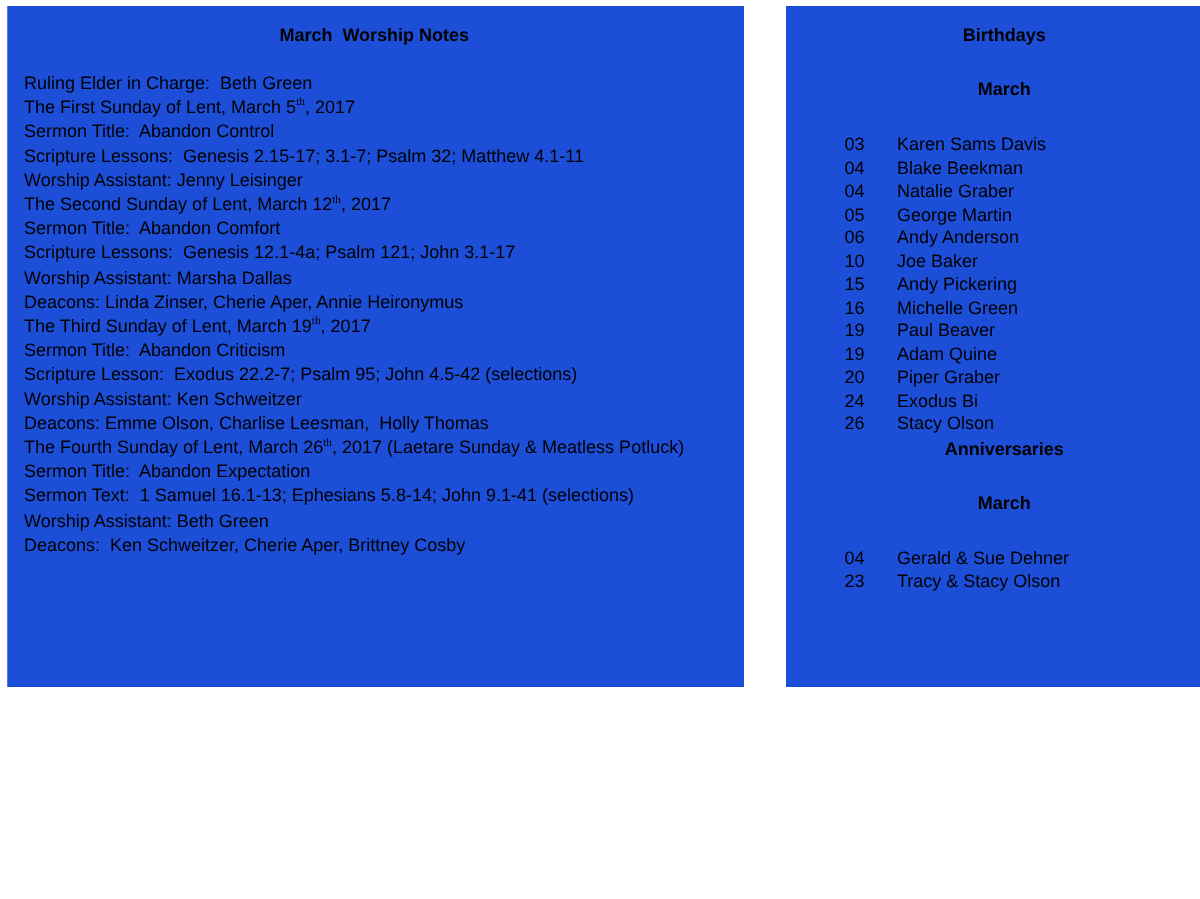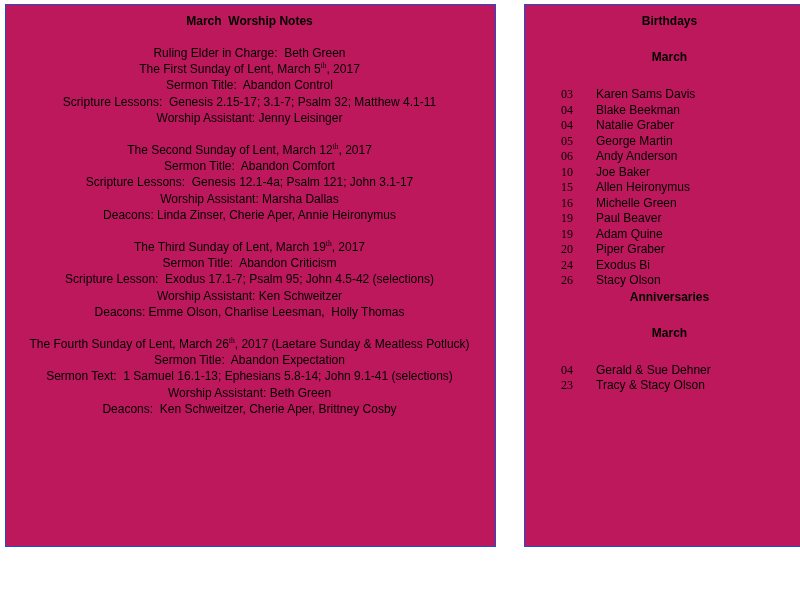--- a/index.html
+++ b/index.html
@@ -7,59 +7,58 @@
   body {
     background: #ffffff;
     font-family: "Liberation Sans", sans-serif;
     font-size: 12px;
     color: #000000;
     position: relative;
   }
   .panel {
     position: absolute;
     top: 4px;
-    height: 543px;
-    border: 1px solid #1d4ed8;
-    background: #be185d;
+    height: 454px;
+    border: 3px solid #1d4ed8;
+    background: #1d4ed8;
     overflow: hidden;
   }
   .panel-left  { left: 5px;   width: 491px; padding: 8px 10px 8px 8px; }
   .panel-right { left: 524px; width: 291px; padding: 8px 10px; }
 
   .center-heading {
     text-align: center;
     font-weight: bold;
     line-height: 16px;
     white-space: pre-wrap;
   }
   .panel-left .center-heading { margin-bottom: 16px; }
 
   .line {
     line-height: 16.2px;
     min-height: 16.2px;
     white-space: pre-wrap;
-    text-align: center;
   }
-  .section { margin-top: 16px; }
+  .section { }
   sup {
     font-size: 7.5px;
     line-height: 0;
     vertical-align: super;
     font-family: Liberation Serif, serif;
   }
   b { font-weight: normal; }
 
   .month-heading { margin-top: 20px; }
   .roster { margin-top: 22px; padding-left: 26px; }
   .roster-row {
     line-height: 15.5px;
     min-height: 15.5px;
     white-space: pre-wrap;
   }
-  .roster-day { display: inline-block; width: 35px; font-family: Liberation Serif, serif; }
+  .roster-day { display: inline-block; width: 35px; }
   .anniv-heading { }
 </style>
 </head>
 <body>
 
 <div class="panel panel-left">
   <div class="center-heading">March  Worship Notes</div>
 
   <div class="line">Ruling Elder in Charge:  Beth Green</div>
 
@@ -74,21 +73,21 @@
     <div class="line"><span>The Second Sunday of Lent, March 12</span><sup>th</sup><span>, 2017</span></div>
     <div class="line"><span>Sermon Title:  Abandon </span><b>Comfort</b></div>
     <div class="line">Scripture Lessons:  Genesis 12.1-4a; Psalm 121; John 3.1-17</div>
     <div class="line">Worship Assistant: Marsha Dallas</div>
     <div class="line">Deacons: Linda Zinser, Cherie Aper, Annie Heironymus</div>
   </div>
 
   <div class="section">
     <div class="line"><span>The Third Sunday of Lent, March 19</span><sup>th</sup><span>, 2017</span></div>
     <div class="line"><span>Sermon Title:  Abandon </span><b>Criticism</b></div>
-    <div class="line">Scripture Lesson:  Exodus 17.1-7; Psalm 95; John 4.5-42 (selections)</div>
+    <div class="line">Scripture Lesson:  Exodus 22.2-7; Psalm 95; John 4.5-42 (selections)</div>
     <div class="line">Worship Assistant: Ken Schweitzer</div>
     <div class="line">Deacons: Emme Olson, Charlise Leesman,  Holly Thomas</div>
   </div>
 
   <div class="section">
     <div class="line"><span>The Fourth Sunday of Lent, March 26</span><sup>th</sup><span>, 2017 (Laetare Sunday &amp; Meatless Potluck)</span></div>
     <div class="line"><span>Sermon Title:  Abandon </span><b>Expectation</b></div>
     <div class="line">Sermon Text:  1 Samuel 16.1-13; Ephesians 5.8-14; John 9.1-41 (selections)</div>
     <div class="line">Worship Assistant: Beth Green</div>
     <div class="line">Deacons:  Ken Schweitzer, Cherie Aper, Brittney Cosby</div>
@@ -99,21 +98,21 @@
   <div class="center-heading">Birthdays</div>
   <div class="center-heading month-heading">March</div>
 
   <div class="roster">
     <div class="roster-row"><span class="roster-day">03</span><span>Karen Sams Davis</span></div>
     <div class="roster-row"><span class="roster-day">04</span><span>Blake Beekman</span></div>
     <div class="roster-row"><span class="roster-day">04</span><span>Natalie Graber</span></div>
     <div class="roster-row"><span class="roster-day">05</span><span>George Martin</span></div>
     <div class="roster-row"><span class="roster-day">06</span><span>Andy Anderson</span></div>
     <div class="roster-row"><span class="roster-day">10</span><span>Joe Baker</span></div>
-    <div class="roster-row"><span class="roster-day">15</span><span>Allen Heironymus</span></div>
+    <div class="roster-row"><span class="roster-day">15</span><span>Andy Pickering</span></div>
     <div class="roster-row"><span class="roster-day">16</span><span>Michelle Green</span></div>
     <div class="roster-row"><span class="roster-day">19</span><span>Paul Beaver</span></div>
     <div class="roster-row"><span class="roster-day">19</span><span>Adam Quine</span></div>
     <div class="roster-row"><span class="roster-day">20</span><span>Piper Graber</span></div>
     <div class="roster-row"><span class="roster-day">24</span><span>Exodus Bi</span></div>
     <div class="roster-row"><span class="roster-day">26</span><span>Stacy Olson</span></div>
   </div>
 
   <div class="center-heading anniv-heading">Anniversaries</div>
   <div class="center-heading month-heading">March</div>

